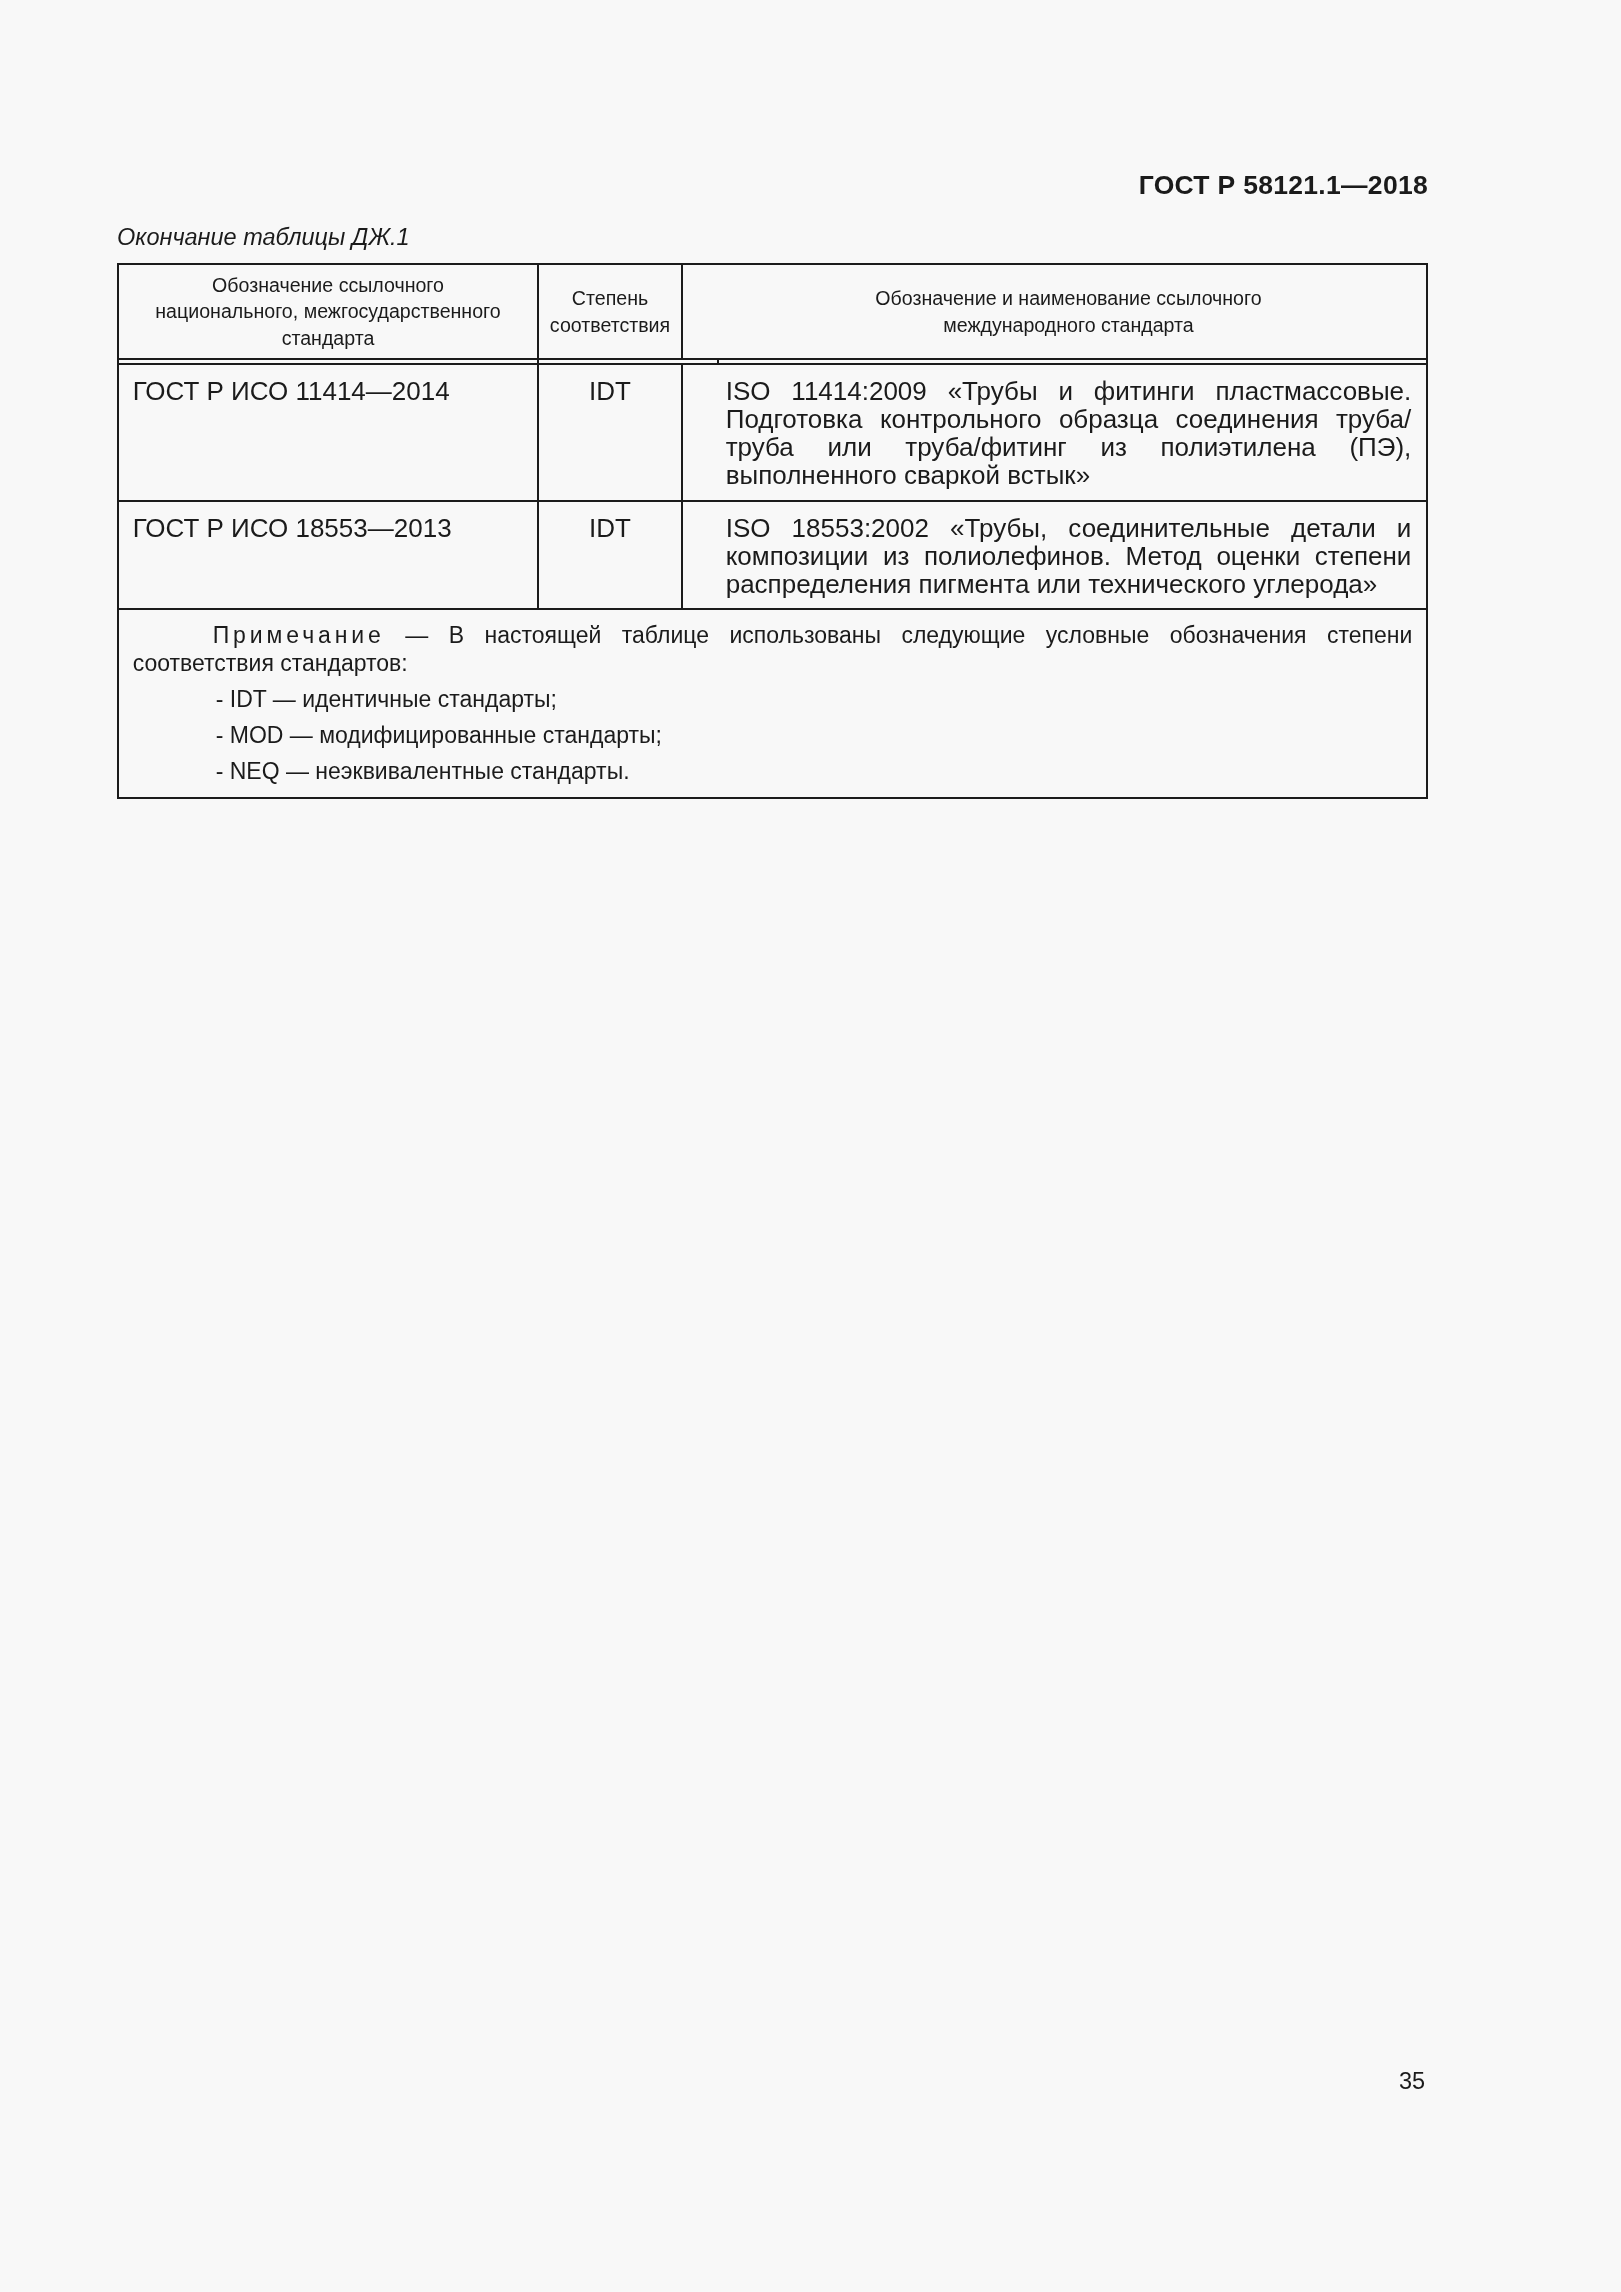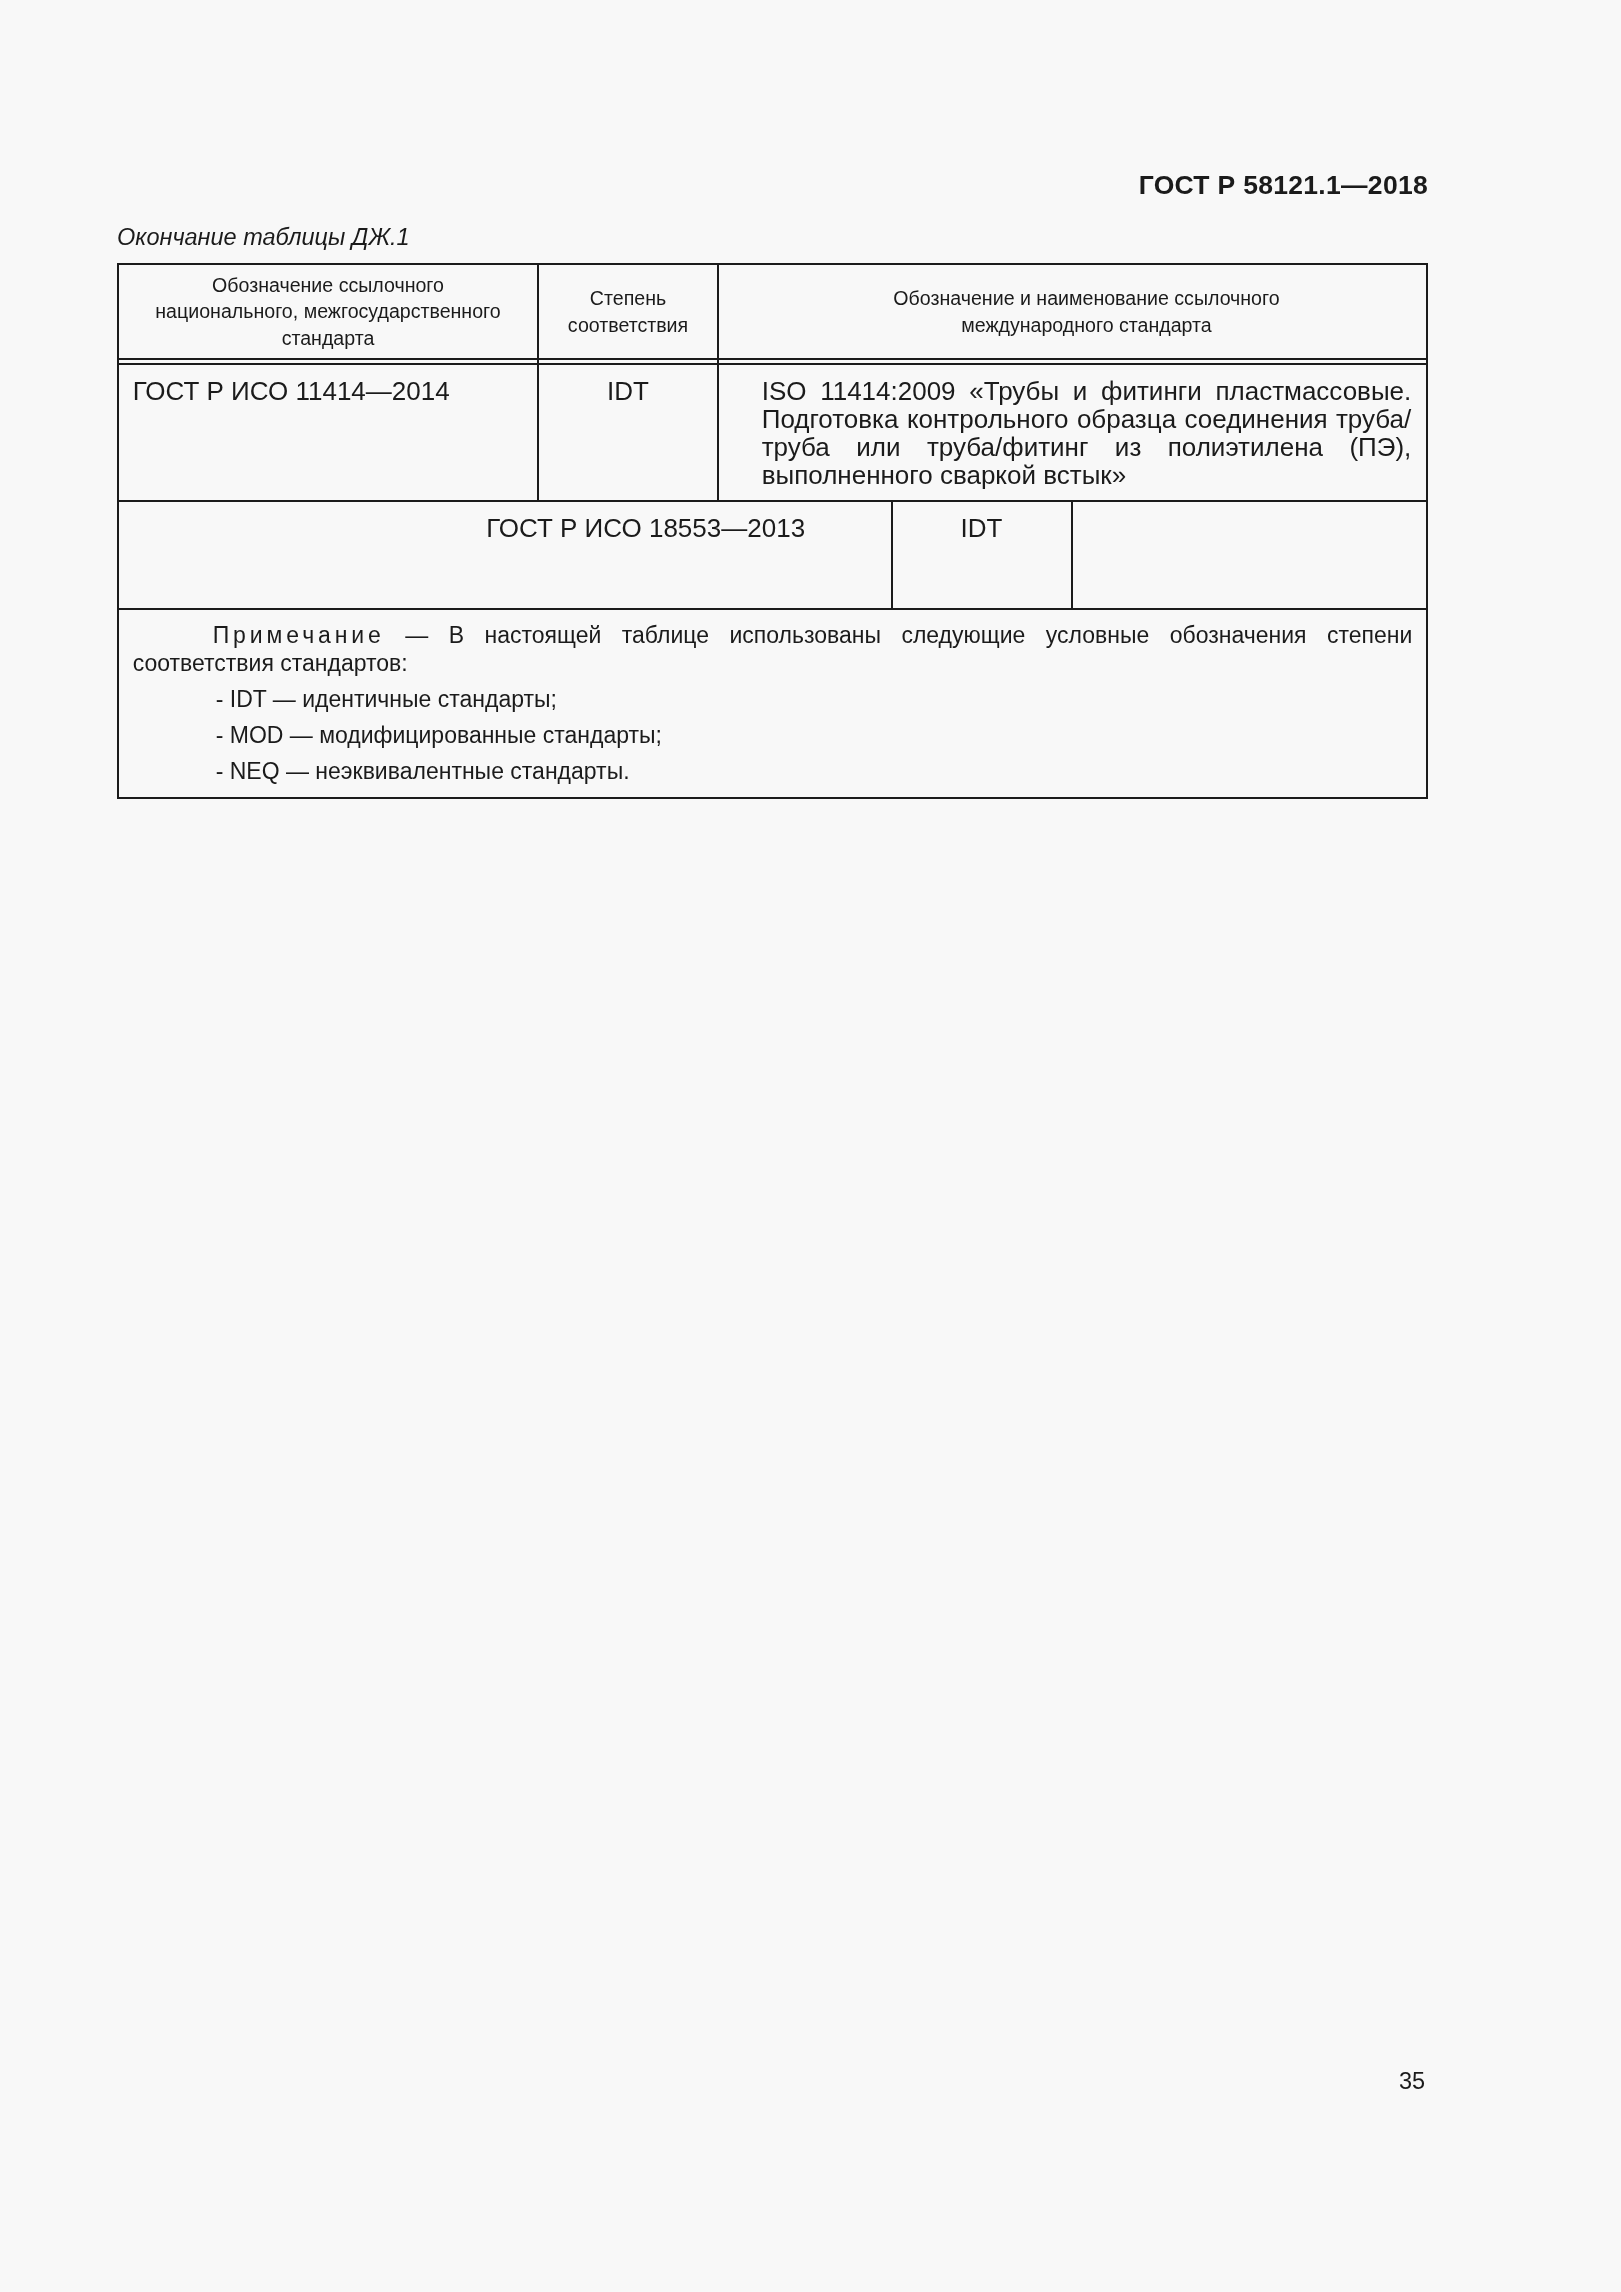--- a/index.html
+++ b/index.html
@@ -36,21 +36,21 @@
       box-sizing: border-box;
     }
     .row {
       display: flex;
       box-sizing: border-box;
     }
     .cell {
       box-sizing: border-box;
     }
     .c1 { width: 420px; border-right: 2.9px solid #1b1b1b; }
-    .c2 { width: 180px; border-right: 2px solid #1b1b1b; }
+    .c2 { width: 144px; border-right: 2px solid #1b1b1b; }
     .c3 { flex: 1; margin-left: 28px; }
 
     .head-row {
       height: 95px;
       border-bottom: 2px solid #1b1b1b;
     }
     .head-row .cell {
       display: flex;
       align-items: center;
       justify-content: center;
@@ -139,20 +139,21 @@
 
   <div class="row data-row row-1">
     <div class="cell c1">ГОСТ Р ИСО 11414—2014</div>
     <div class="cell c2">IDT</div>
     <div class="cell c3">ISO 11414:2009 «Трубы и фитинги пластмассовые. Подготовка контрольного образца соединения труба/труба или труба/фитинг из полиэтилена (ПЭ), выполненного сваркой встык»</div>
   </div>
 
   <div class="row data-row row-2">
     <div class="cell c1">ГОСТ Р ИСО 18553—2013</div>
     <div class="cell c2">IDT</div>
+    <div class="cell c3">ISO 18553:2002 «Трубы, соединительные детали и композиции из полиолефинов. Метод оценки степени распределения пигмента или технического углерода»</div>
   </div>
 
   <div class="note">
     <div class="note-first"><span class="note-label">Примечание</span><span> — В настоящей таблице использованы следующие условные обозначения степени соответствия стандартов:</span></div>
     <div class="note-item">- IDT — идентичные стандарты;</div>
     <div class="note-item">- MOD — модифицированные стандарты;</div>
     <div class="note-item">- NEQ — неэквивалентные стандарты.</div>
   </div>
 </div>
 

